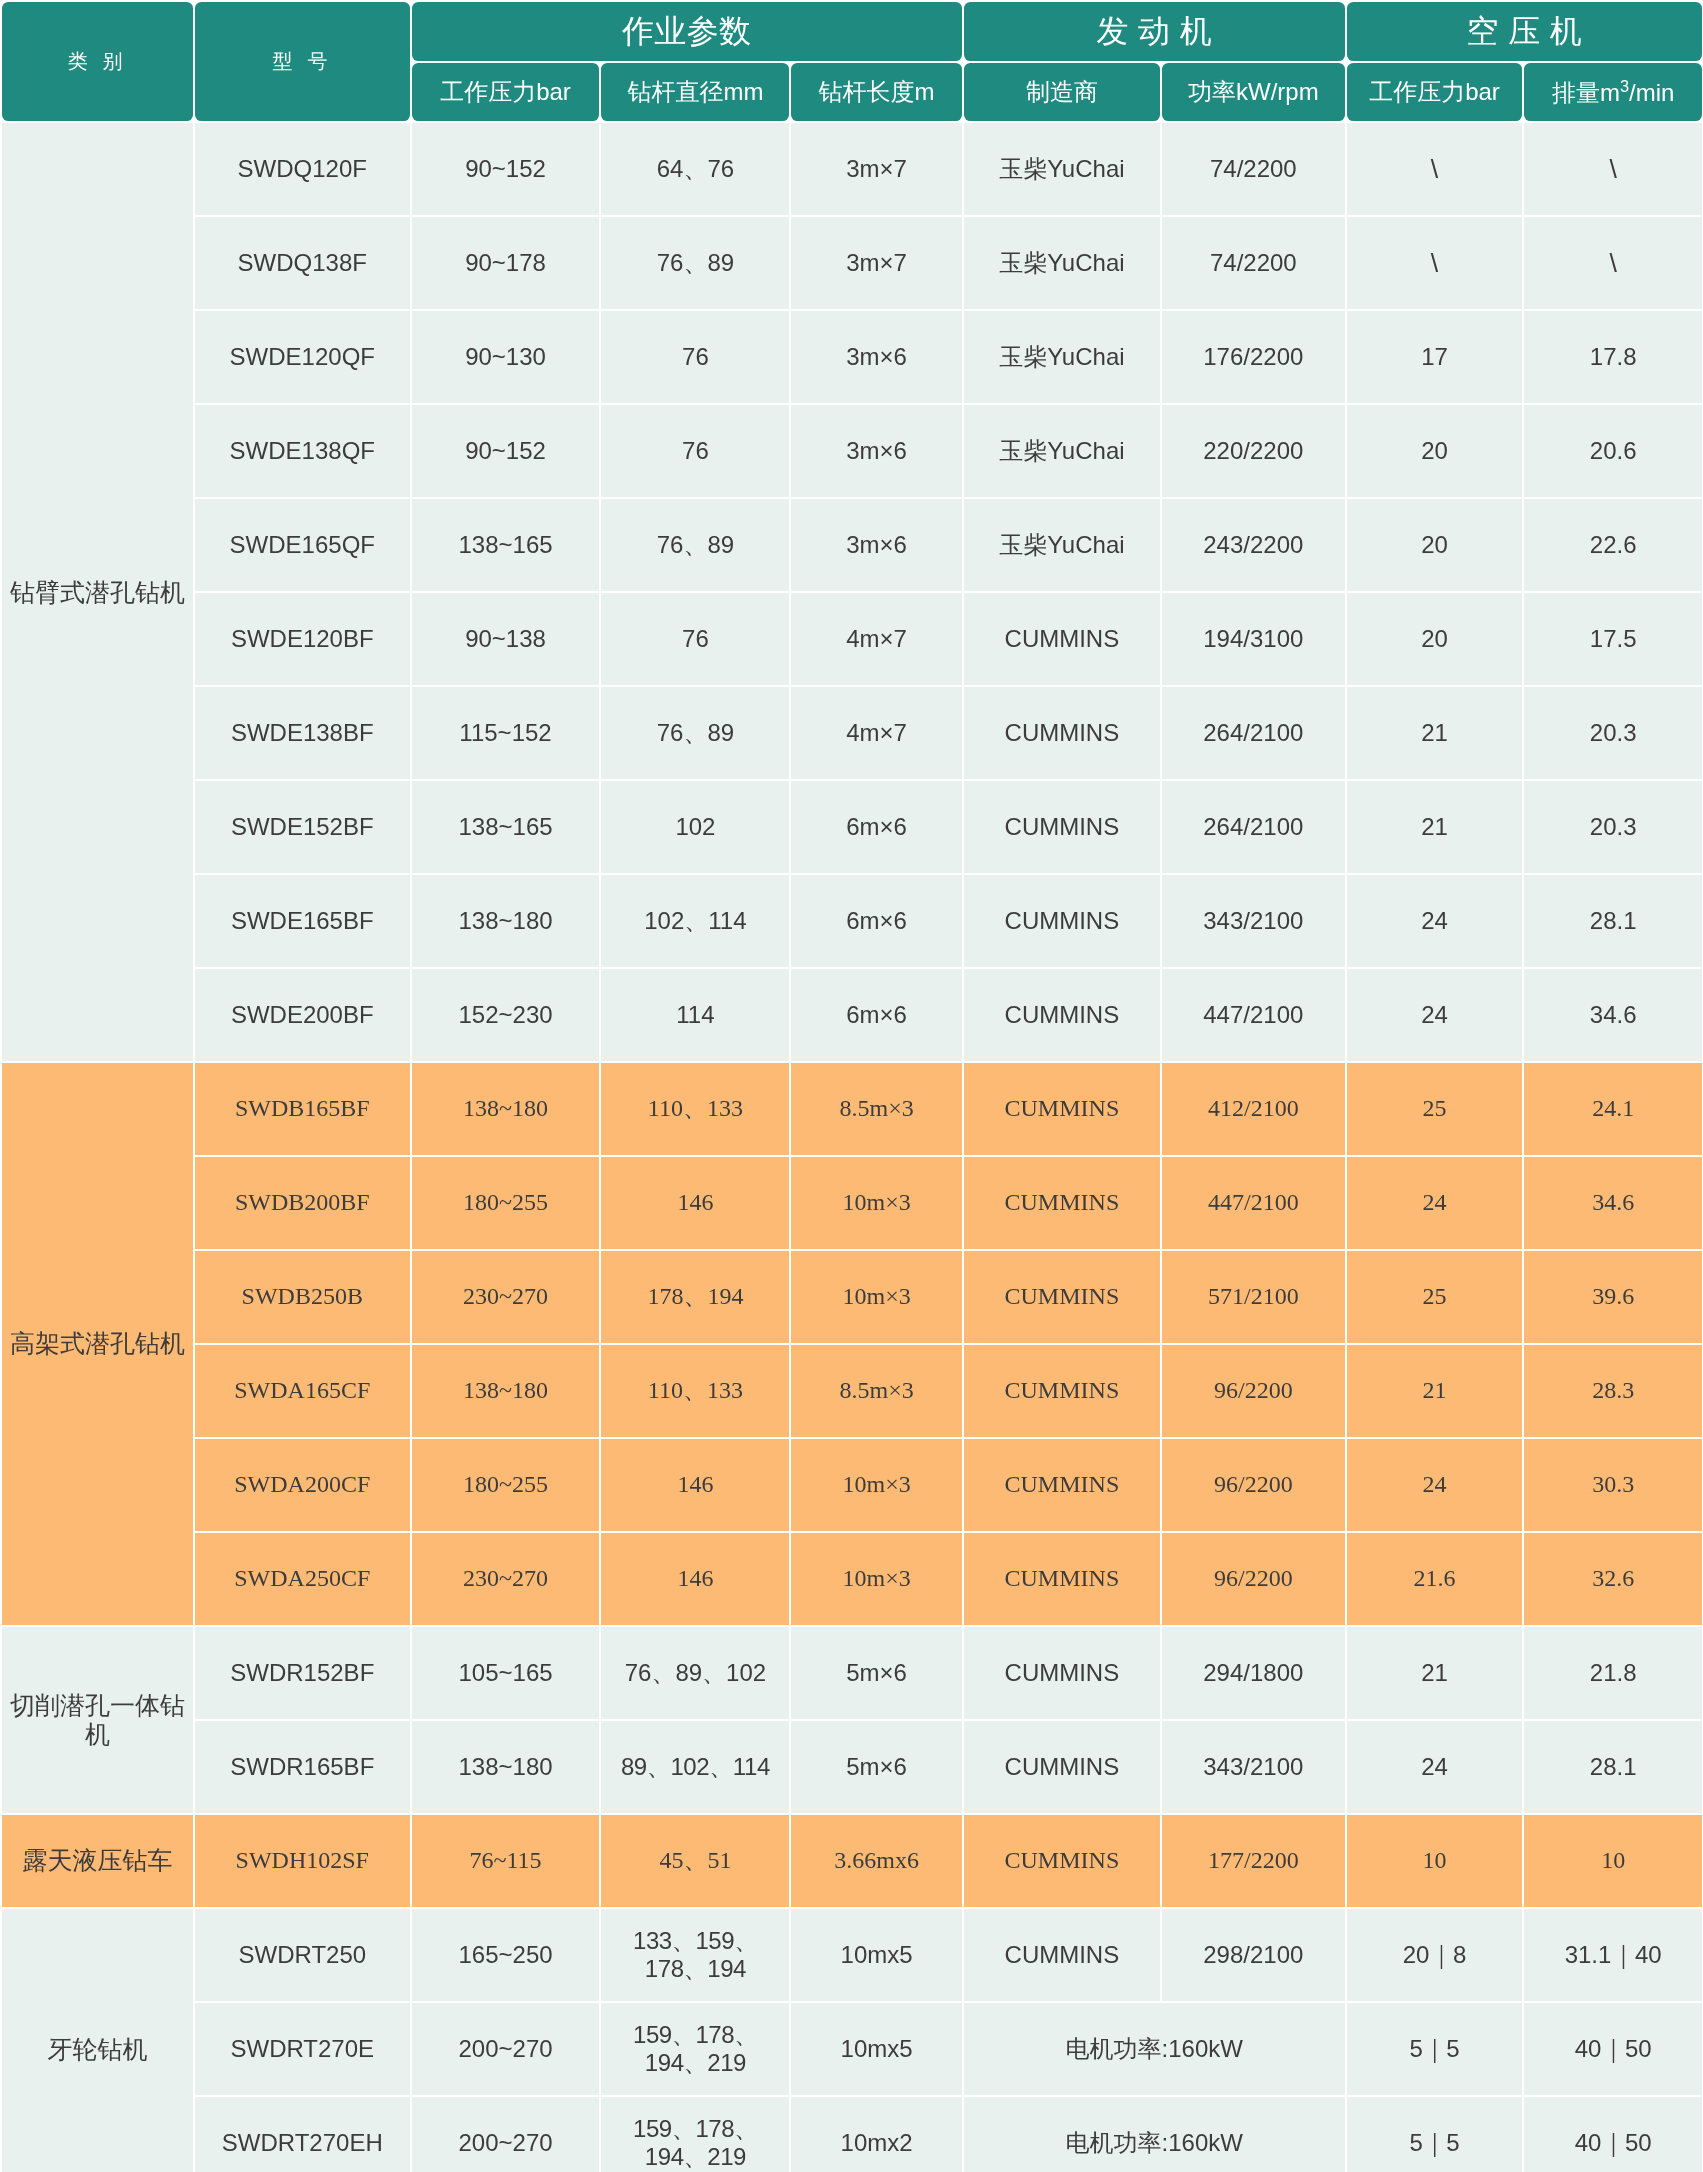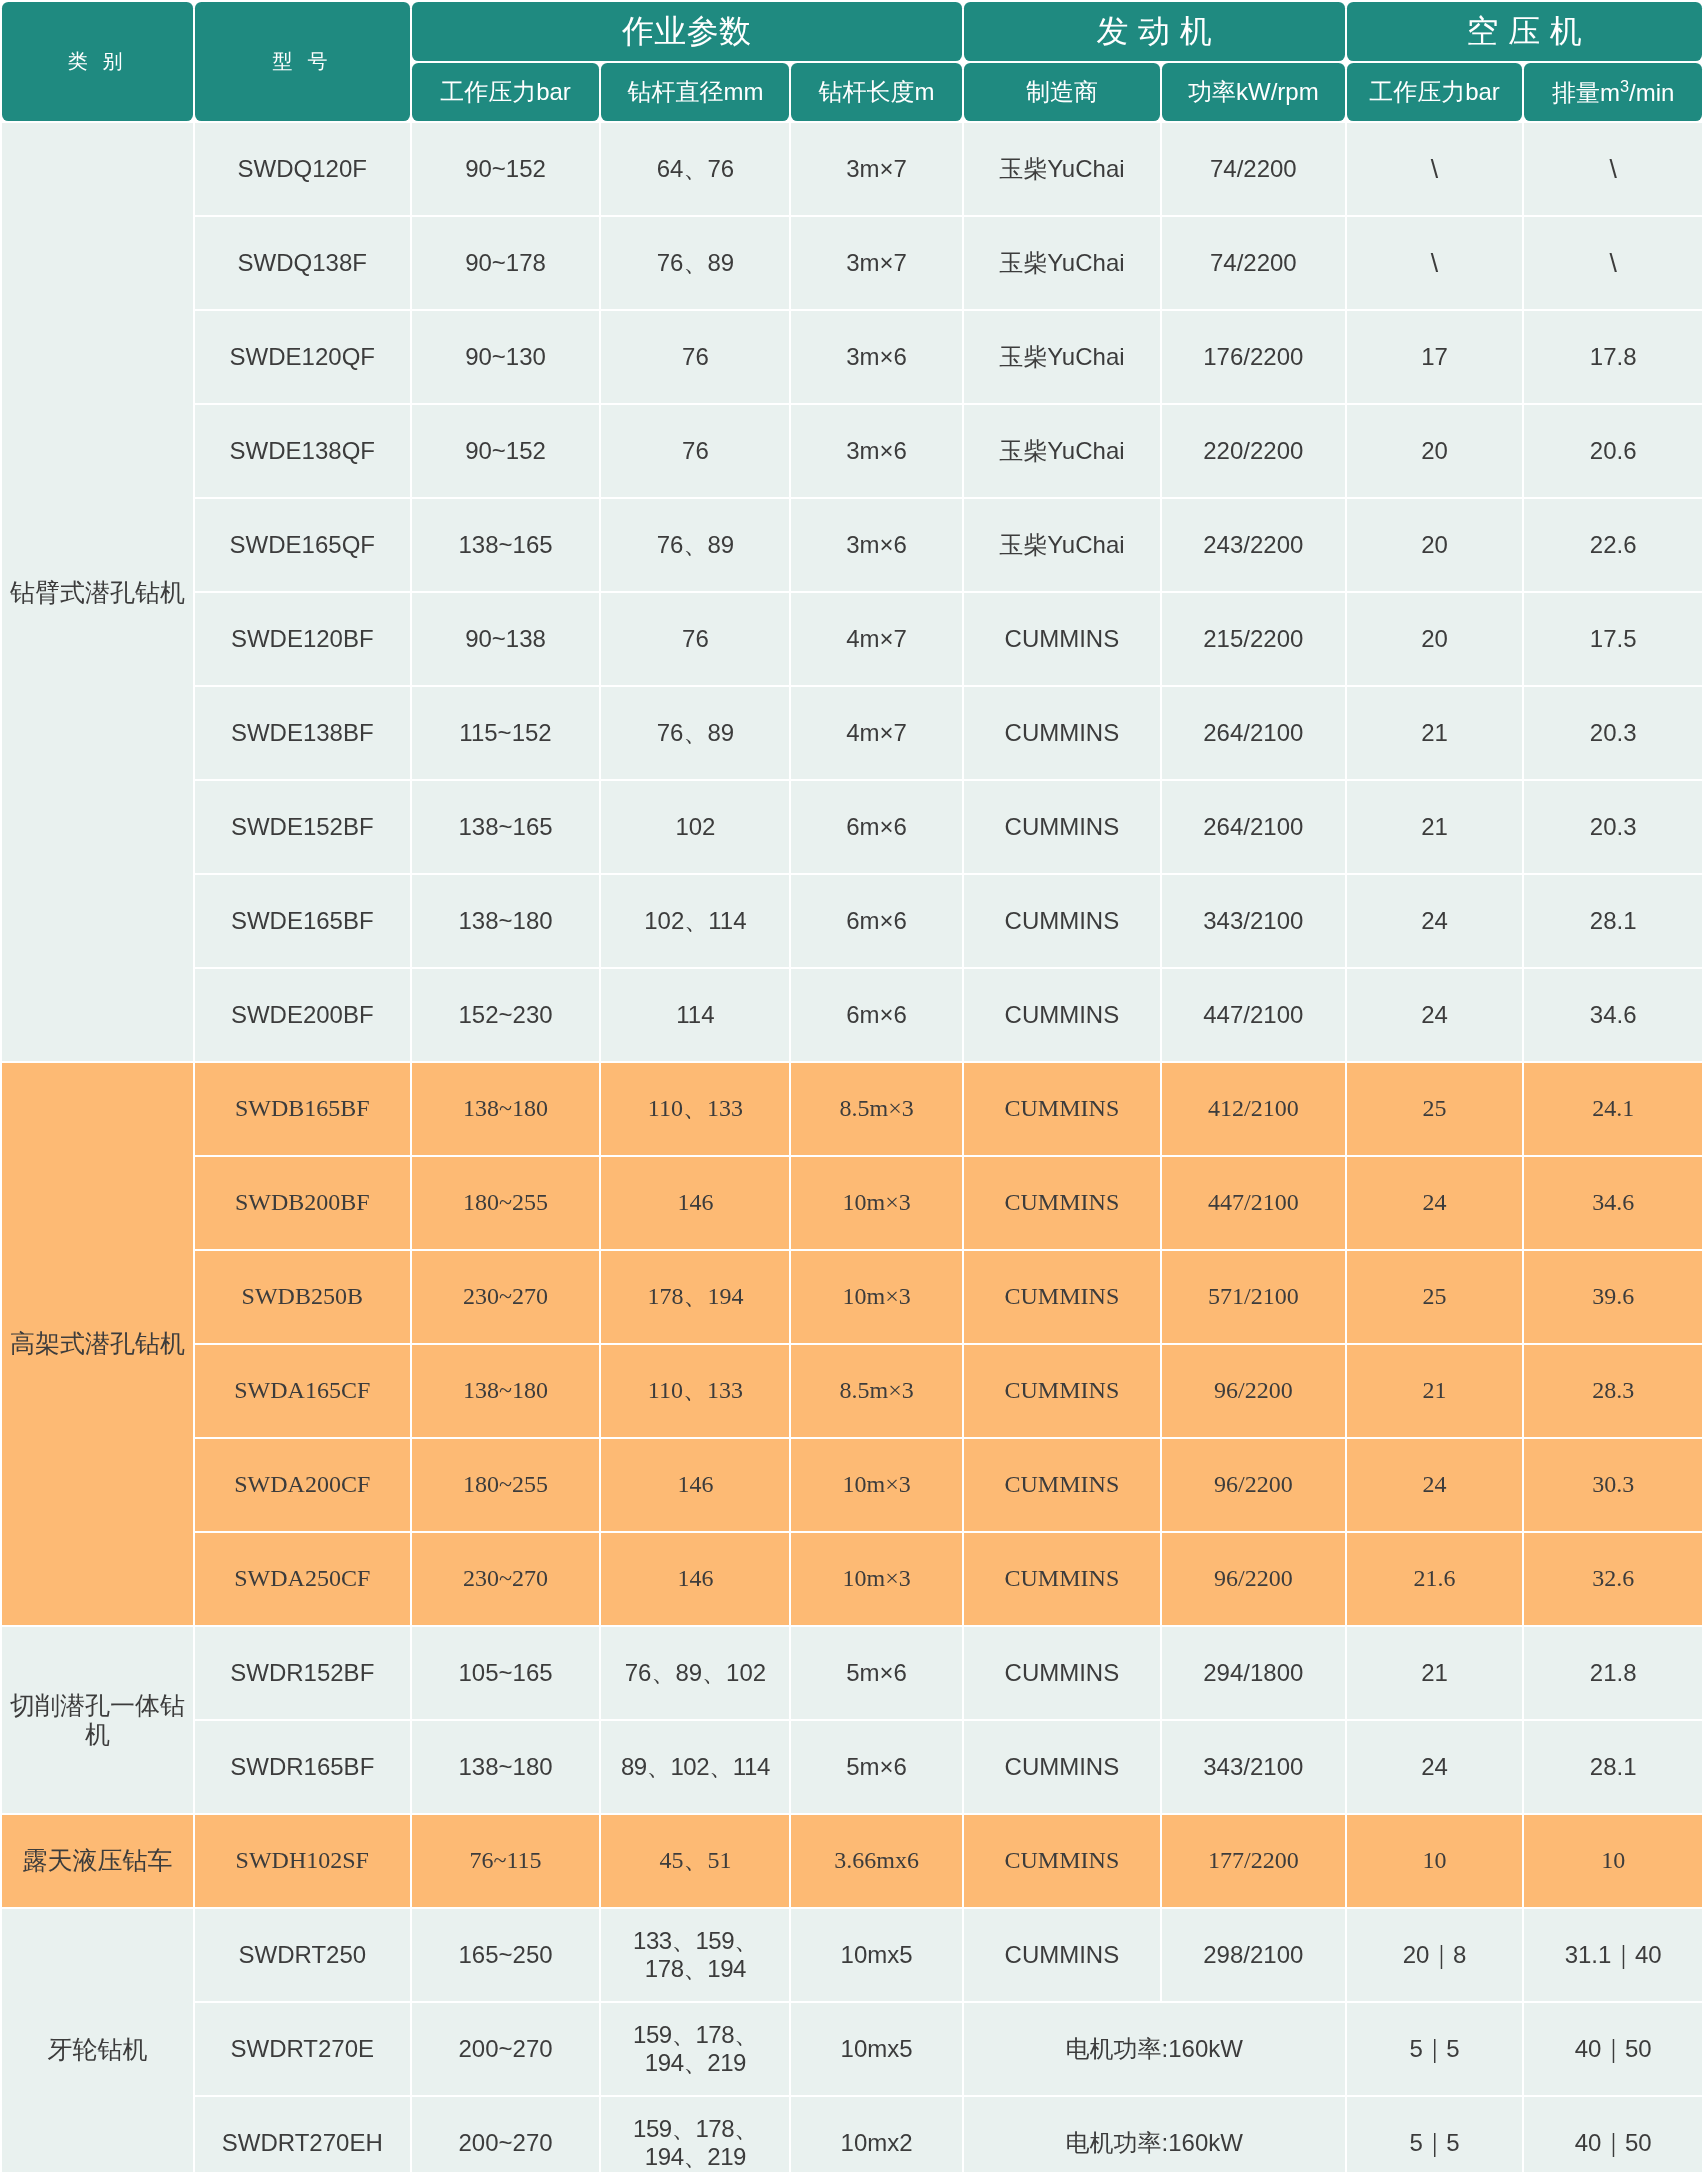--- a/index.html
+++ b/index.html
@@ -161,21 +161,21 @@
         <td>243/2200</td>
         <td>20</td>
         <td>22.6</td>
       </tr>
       <tr class="band-a">
         <td>SWDE120BF</td>
         <td>90~138</td>
         <td>76</td>
         <td>4m×7</td>
         <td>CUMMINS</td>
-        <td>215/2200</td>
+        <td>194/3100</td>
         <td>20</td>
         <td>17.5</td>
       </tr>
       <tr class="band-a">
         <td>SWDE138BF</td>
         <td>115~152</td>
         <td>76、89</td>
         <td>4m×7</td>
         <td>CUMMINS</td>
         <td>264/2100</td>

